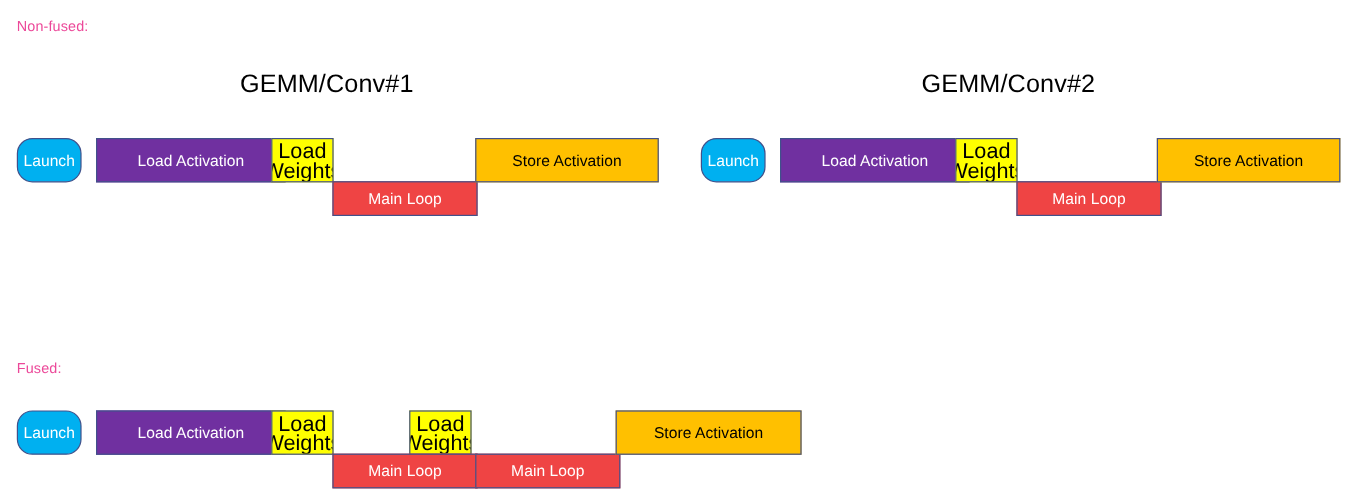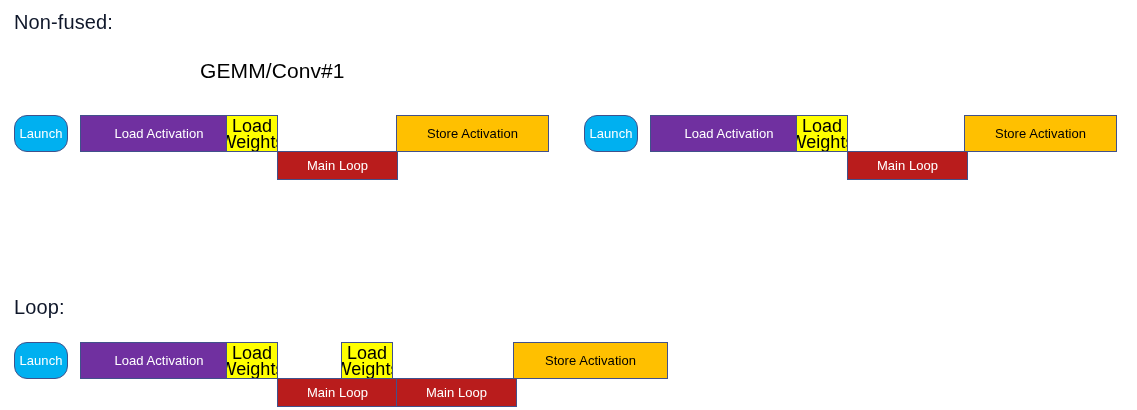--- a/index.html
+++ b/index.html
@@ -20,23 +20,23 @@
     position: absolute;
     left: 0;
     top: 0;
     width: 1137px;
     height: 410px;
   }
 
   
   .section-label {
     position: absolute;
-    font-size: 20px;
+    font-size: 12px;
     line-height: 24px;
-    color: #0f172a;
+    color: #ec4899;
     white-space: nowrap;
     letter-spacing: 0.1px;
   }
 
   
   .group-heading {
     position: absolute;
     font-size: 21px;
     line-height: 25px;
     color: #000000;
@@ -56,36 +56,37 @@
     text-align: center;
     font-size: 13px;
     line-height: 15px;
     overflow: hidden;
     white-space: pre-line;
     letter-spacing: 0.05px;
   }
   .block.launch        { background: #00b0f0; color: #ffffff; border-radius: 13px; }
   .block.load-act      { background: #7030a0; color: #ffffff; margin-left: 12px; }
   .block.load-weights  { background: #ffff00; color: #000000; }
-  .block.main-loop     { background: #b91c1c; color: #ffffff; }
+  .block.main-loop     { background: #ef4444; color: #ffffff; }
   .block.store-act     { background: #ffc000; color: #000000; }
 
   .block.load-weights  { font-size: 18px; line-height: 16px; }
 </style>
 </head>
 <body>
 
 <div class="canvas">
 
   <div class="section-label" style="left: 14px; top: 10px;">Non-fused:</div>
 
   <div class="group-heading" style="left: 200px; top: 58px;">GEMM/Conv#1</div>
 
+  <div class="group-heading" style="left: 768px; top: 58px;">GEMM/Conv#2</div>
 
-  <div class="section-label" style="left: 14px; top: 295px;">Loop:</div>
+  <div class="section-label" style="left: 14px; top: 295px;">Fused:</div>
 
   <div id="blocks-layer">
       <div class="block launch" style="left: 14px; top: 115px; width: 54px; height: 37px;"><span>Launch</span></div>
       <div class="block load-act" style="left: 68px; top: 115px; width: 158px; height: 37px;"><span>Load Activation</span></div>
       <div class="block load-weights" style="left: 226px; top: 115px; width: 52px; height: 37px;"><span>Load
 Weights</span></div>
       <div class="block main-loop" style="left: 277px; top: 151px; width: 121px; height: 29px;"><span>Main Loop</span></div>
       <div class="block store-act" style="left: 396px; top: 115px; width: 153px; height: 37px;"><span>Store Activation</span></div>
       <div class="block launch" style="left: 584px; top: 115px; width: 54px; height: 37px;"><span>Launch</span></div>
       <div class="block load-act" style="left: 638px; top: 115px; width: 158px; height: 37px;"><span>Load Activation</span></div>

